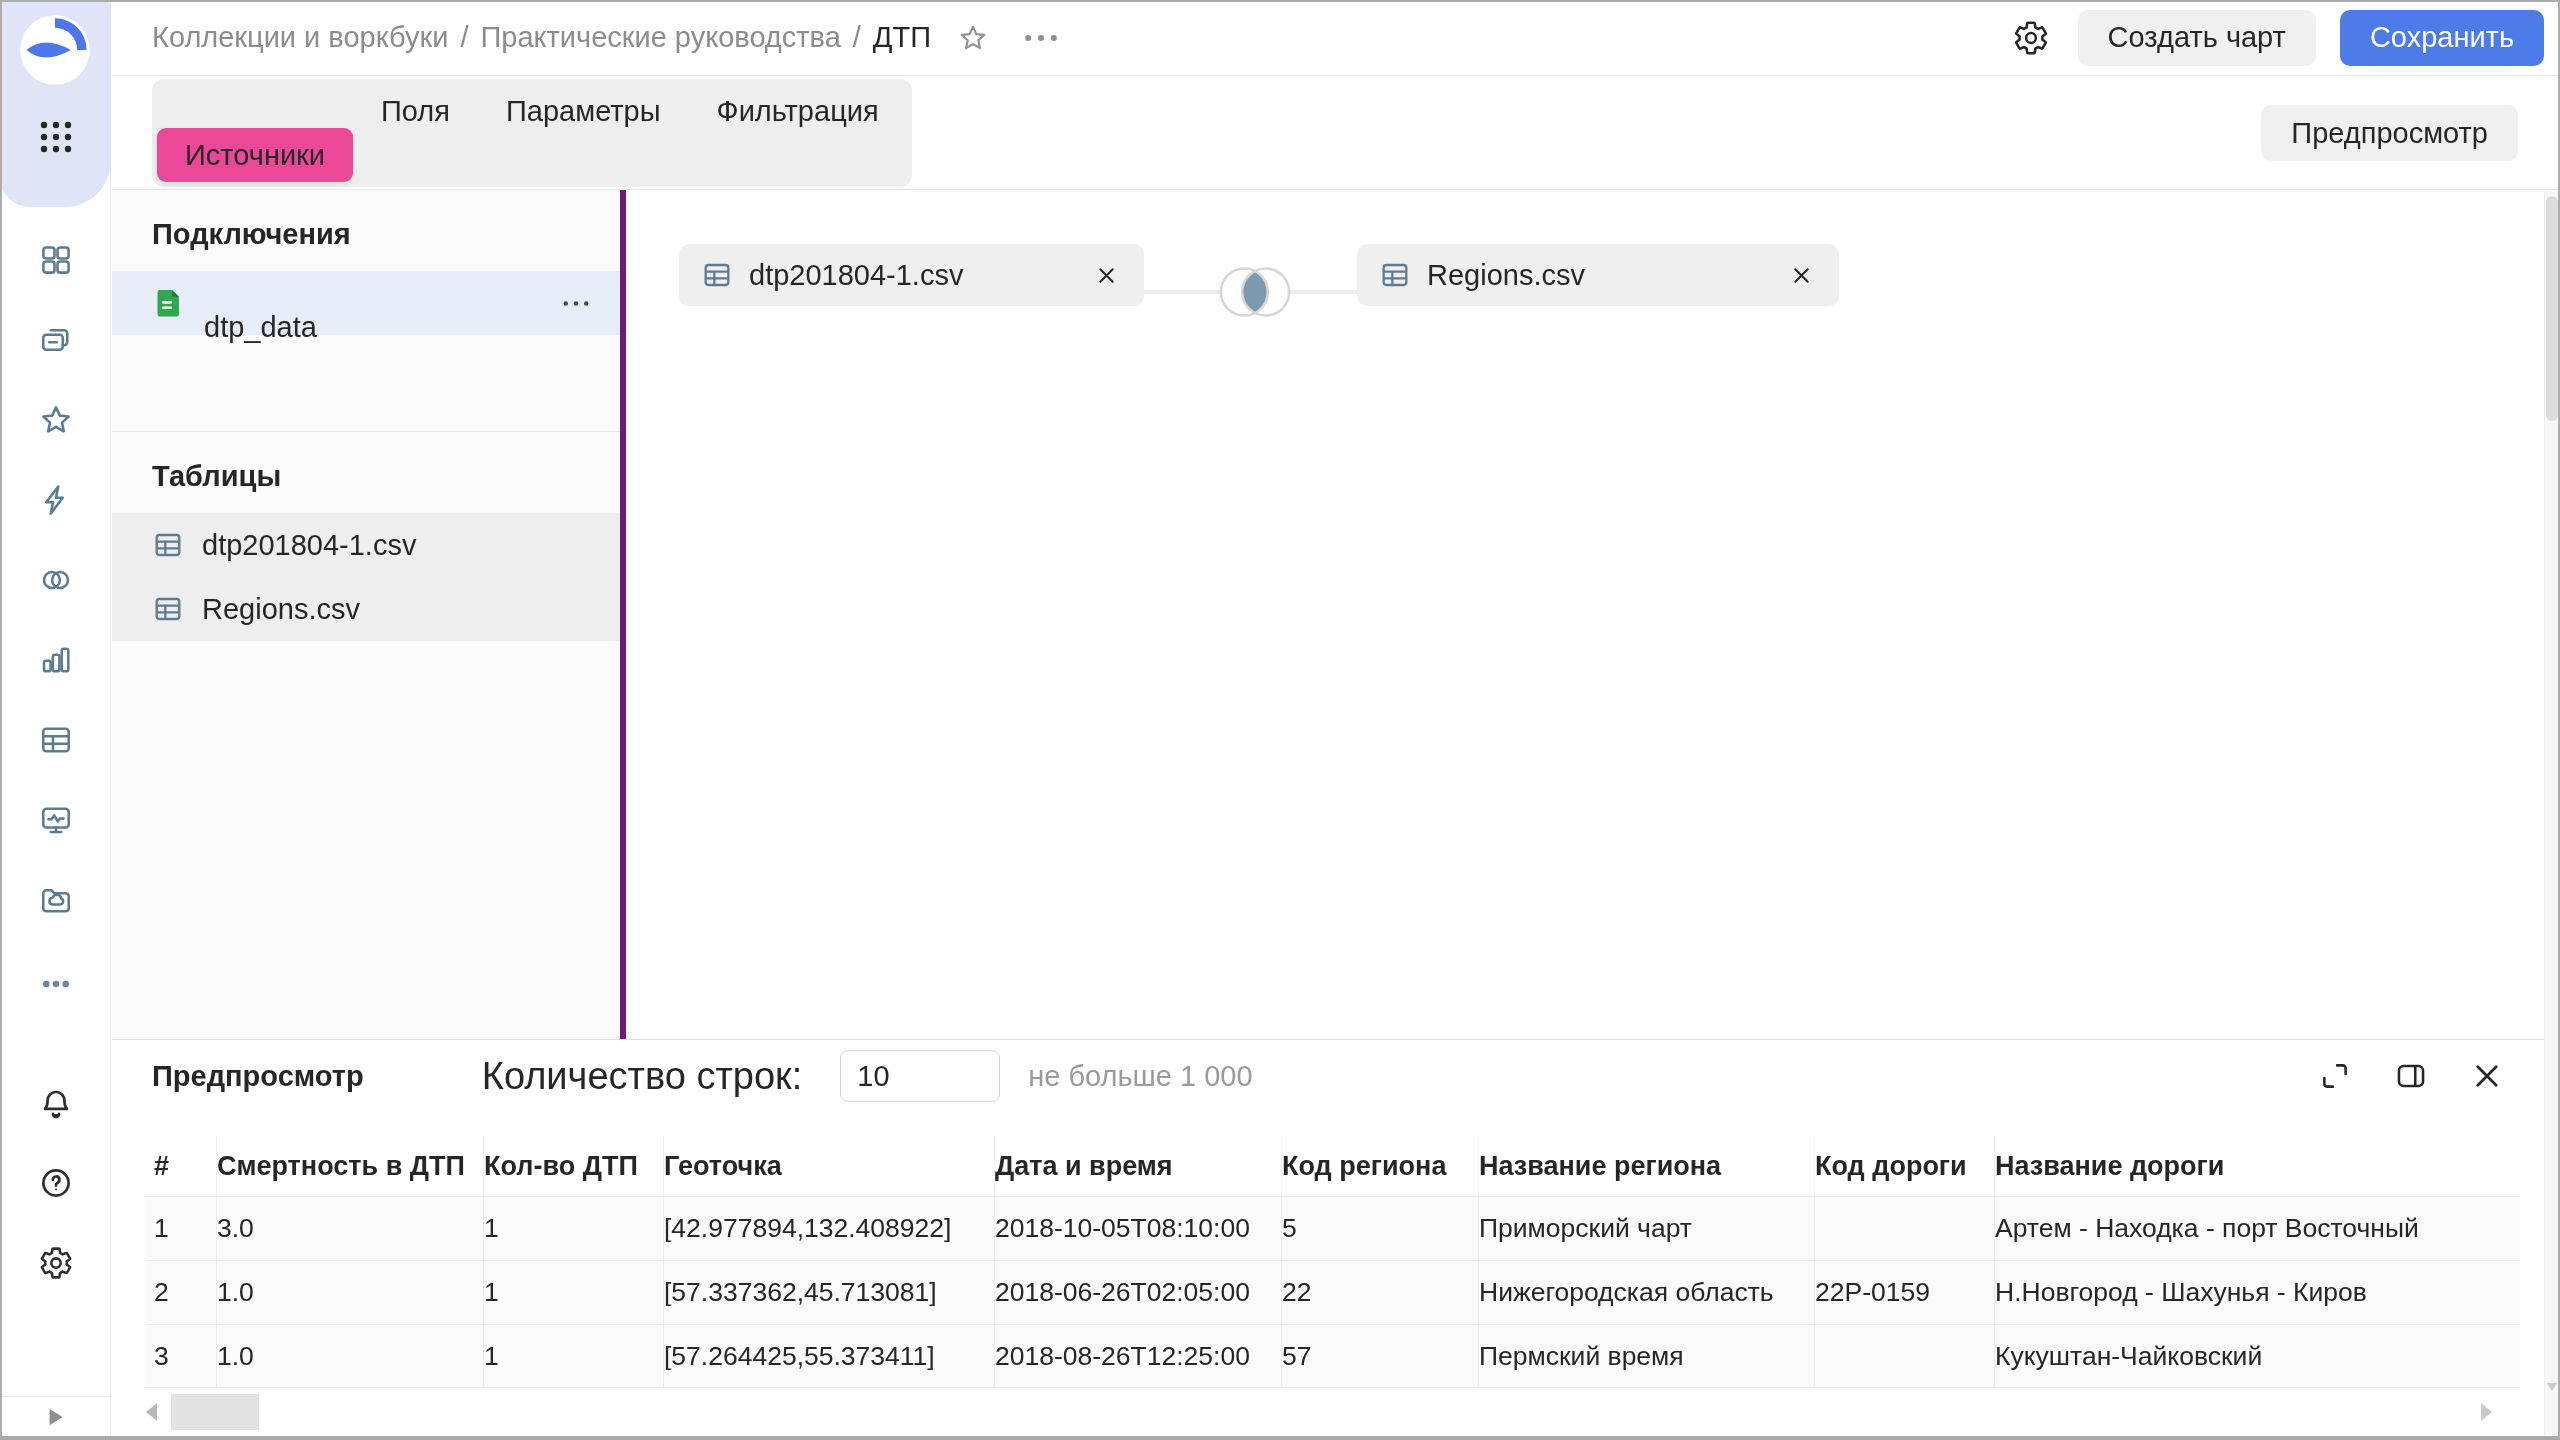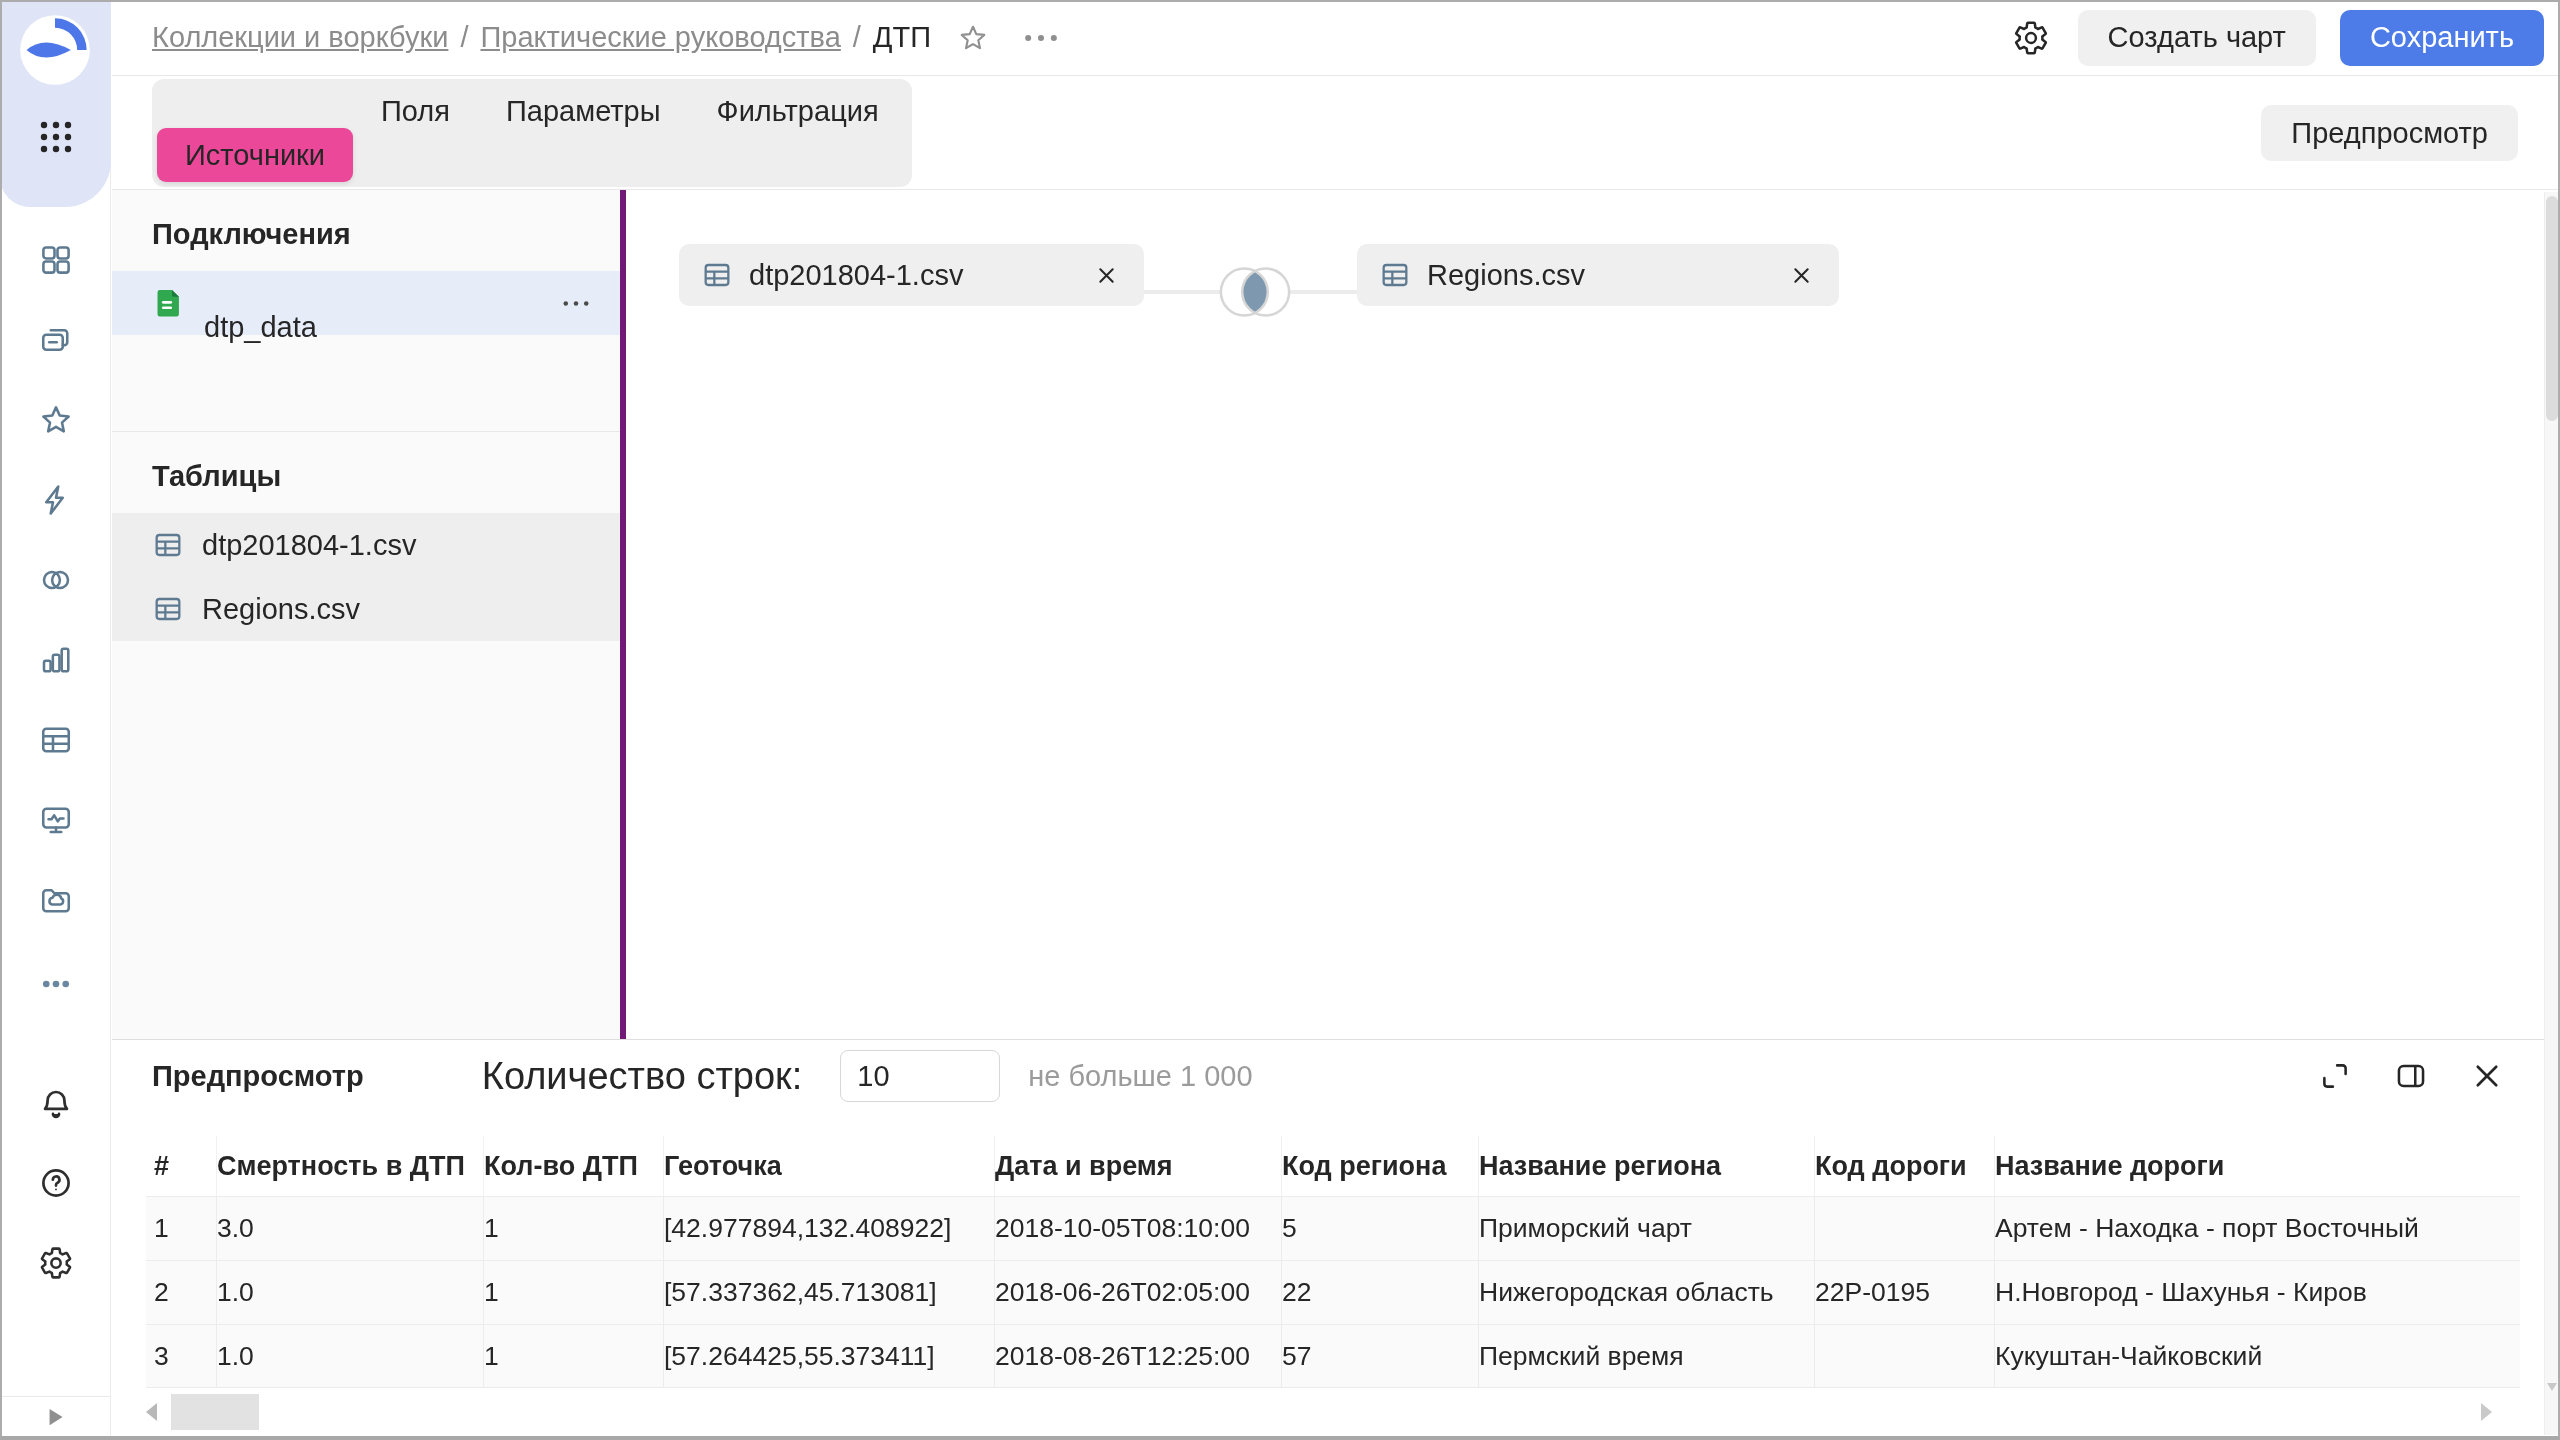--- a/index.html
+++ b/index.html
@@ -11,21 +11,21 @@
   .rail { position:absolute; left:0; top:0; width:111px; height:1440px; background:#fff; border-right:1px solid #ececec; z-index:10; }
   .rail-blob { position:absolute; left:0; top:0; width:111px; height:207px; background:#dfe5f6; border-radius:0 0 46px 30px; }
   .logo { position:absolute; left:17px; top:12px; width:76px; height:76px; cursor:pointer; }
   .apps-grid { position:absolute; left:36px; top:116px; width:40px; height:42px; cursor:pointer; }
   .rail-ic { position:absolute; left:38px; width:36px; height:36px; cursor:pointer; }
   .rail-foot { position:absolute; left:0; bottom:4px; width:110px; height:40px; border-top:1px solid #e9e9e9; display:flex; align-items:center; justify-content:center; background:#fff; }
 
   
   .topbar { position:absolute; left:112px; top:0; right:0; height:76px; background:#fff; border-bottom:1px solid #e8e8e8; display:flex; align-items:center; padding:0 16px 0 40px; }
   .crumbs { display:flex; align-items:center; gap:12px; font-size:29px; }
-  .crumb { color:#8c8c8c; cursor:pointer;text-decoration:underline; }
+  .crumb { color:#8c8c8c; cursor:pointer; }
   .crumb-sep { color:#8c8c8c; }
   .crumb-current { color:#262626; }
   .crumb-star { margin-left:14px; cursor:pointer; display:flex; }
   .crumb-more { margin-left:22px; cursor:pointer; display:flex; }
   .topbar-right { margin-left:auto; display:flex; align-items:center; gap:24px; }
   .icon-btn { background:none; border:none; cursor:pointer; display:flex; align-items:center; justify-content:center; padding:4px; }
   .btn { height:56px; border:none; border-radius:10px; font-size:29px; font-family:inherit; padding:0 30px; cursor:pointer; }
   .btn-gray { background:#f0f0f1; color:#262626; }
   .btn-blue { background:#4d7ce8; color:#fff; }
 
@@ -399,21 +399,21 @@
       </div>
 
       <div class="trow body">
         <div class="td">2</div>
         <div class="td">1.0</div>
         <div class="td">1</div>
         <div class="td">[57.337362,45.713081]</div>
         <div class="td">2018-06-26T02:05:00</div>
         <div class="td">22</div>
         <div class="td">Нижегородская область</div>
-        <div class="td">22Р-0195</div>
+        <div class="td">22Р-0159</div>
         <div class="td">Н.Новгород - Шахунья - Киров</div>
       </div>
 
       <div class="trow body">
         <div class="td">3</div>
         <div class="td">1.0</div>
         <div class="td">1</div>
         <div class="td">[57.264425,55.373411]</div>
         <div class="td">2018-08-26T12:25:00</div>
         <div class="td">57</div>

